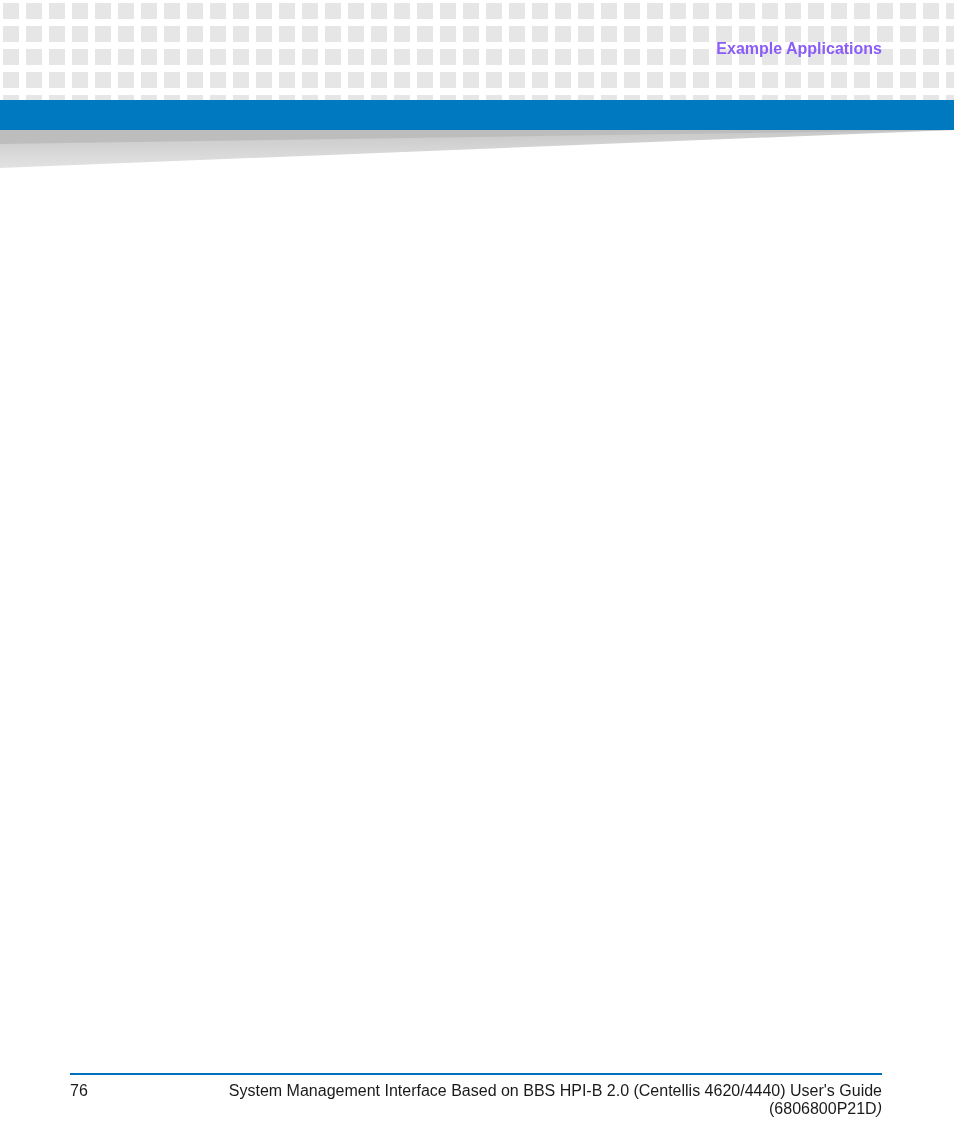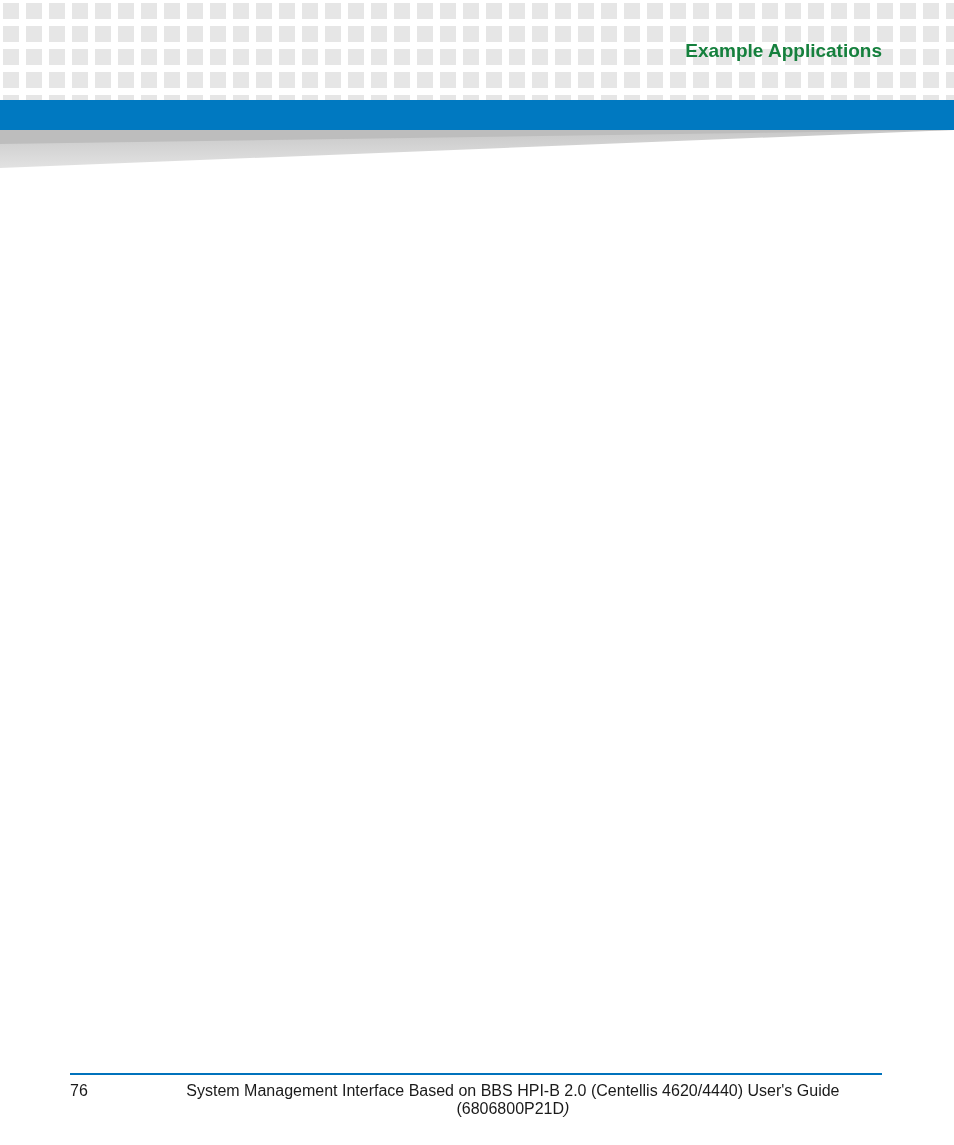--- a/index.html
+++ b/index.html
@@ -40,23 +40,23 @@
     background: none;
   }
   .header-pattern svg {
     display: block;
   }
 
   .page-title {
     position: absolute;
     top: 40px;
     right: 72px;
-    color: #15803d;
+    color: #8b5cf6;
     font-weight: 700;
-    font-size: 19px;
+    font-size: 16px;
     letter-spacing: 0px;
   }
 
   .blue-bar {
     position: absolute;
     top: 100px;
     left: 0;
     width: 954px;
     height: 30px;
     background: #0079c1;
@@ -92,21 +92,21 @@
     align-items: baseline;
     font-size: 16px;
     color: #1a1a1a;
   }
   .page-number {
     font-weight: 400;
     margin-right: 56px;
   }
   .footer-text {
     flex: 1;
-    text-align: center;
+    text-align: right;
     font-weight: 400;
   }
   .footer-text .ital {
     font-style: italic;
   }
 </style>
 </head>
 <body>
 
 <div class="header-pattern">

